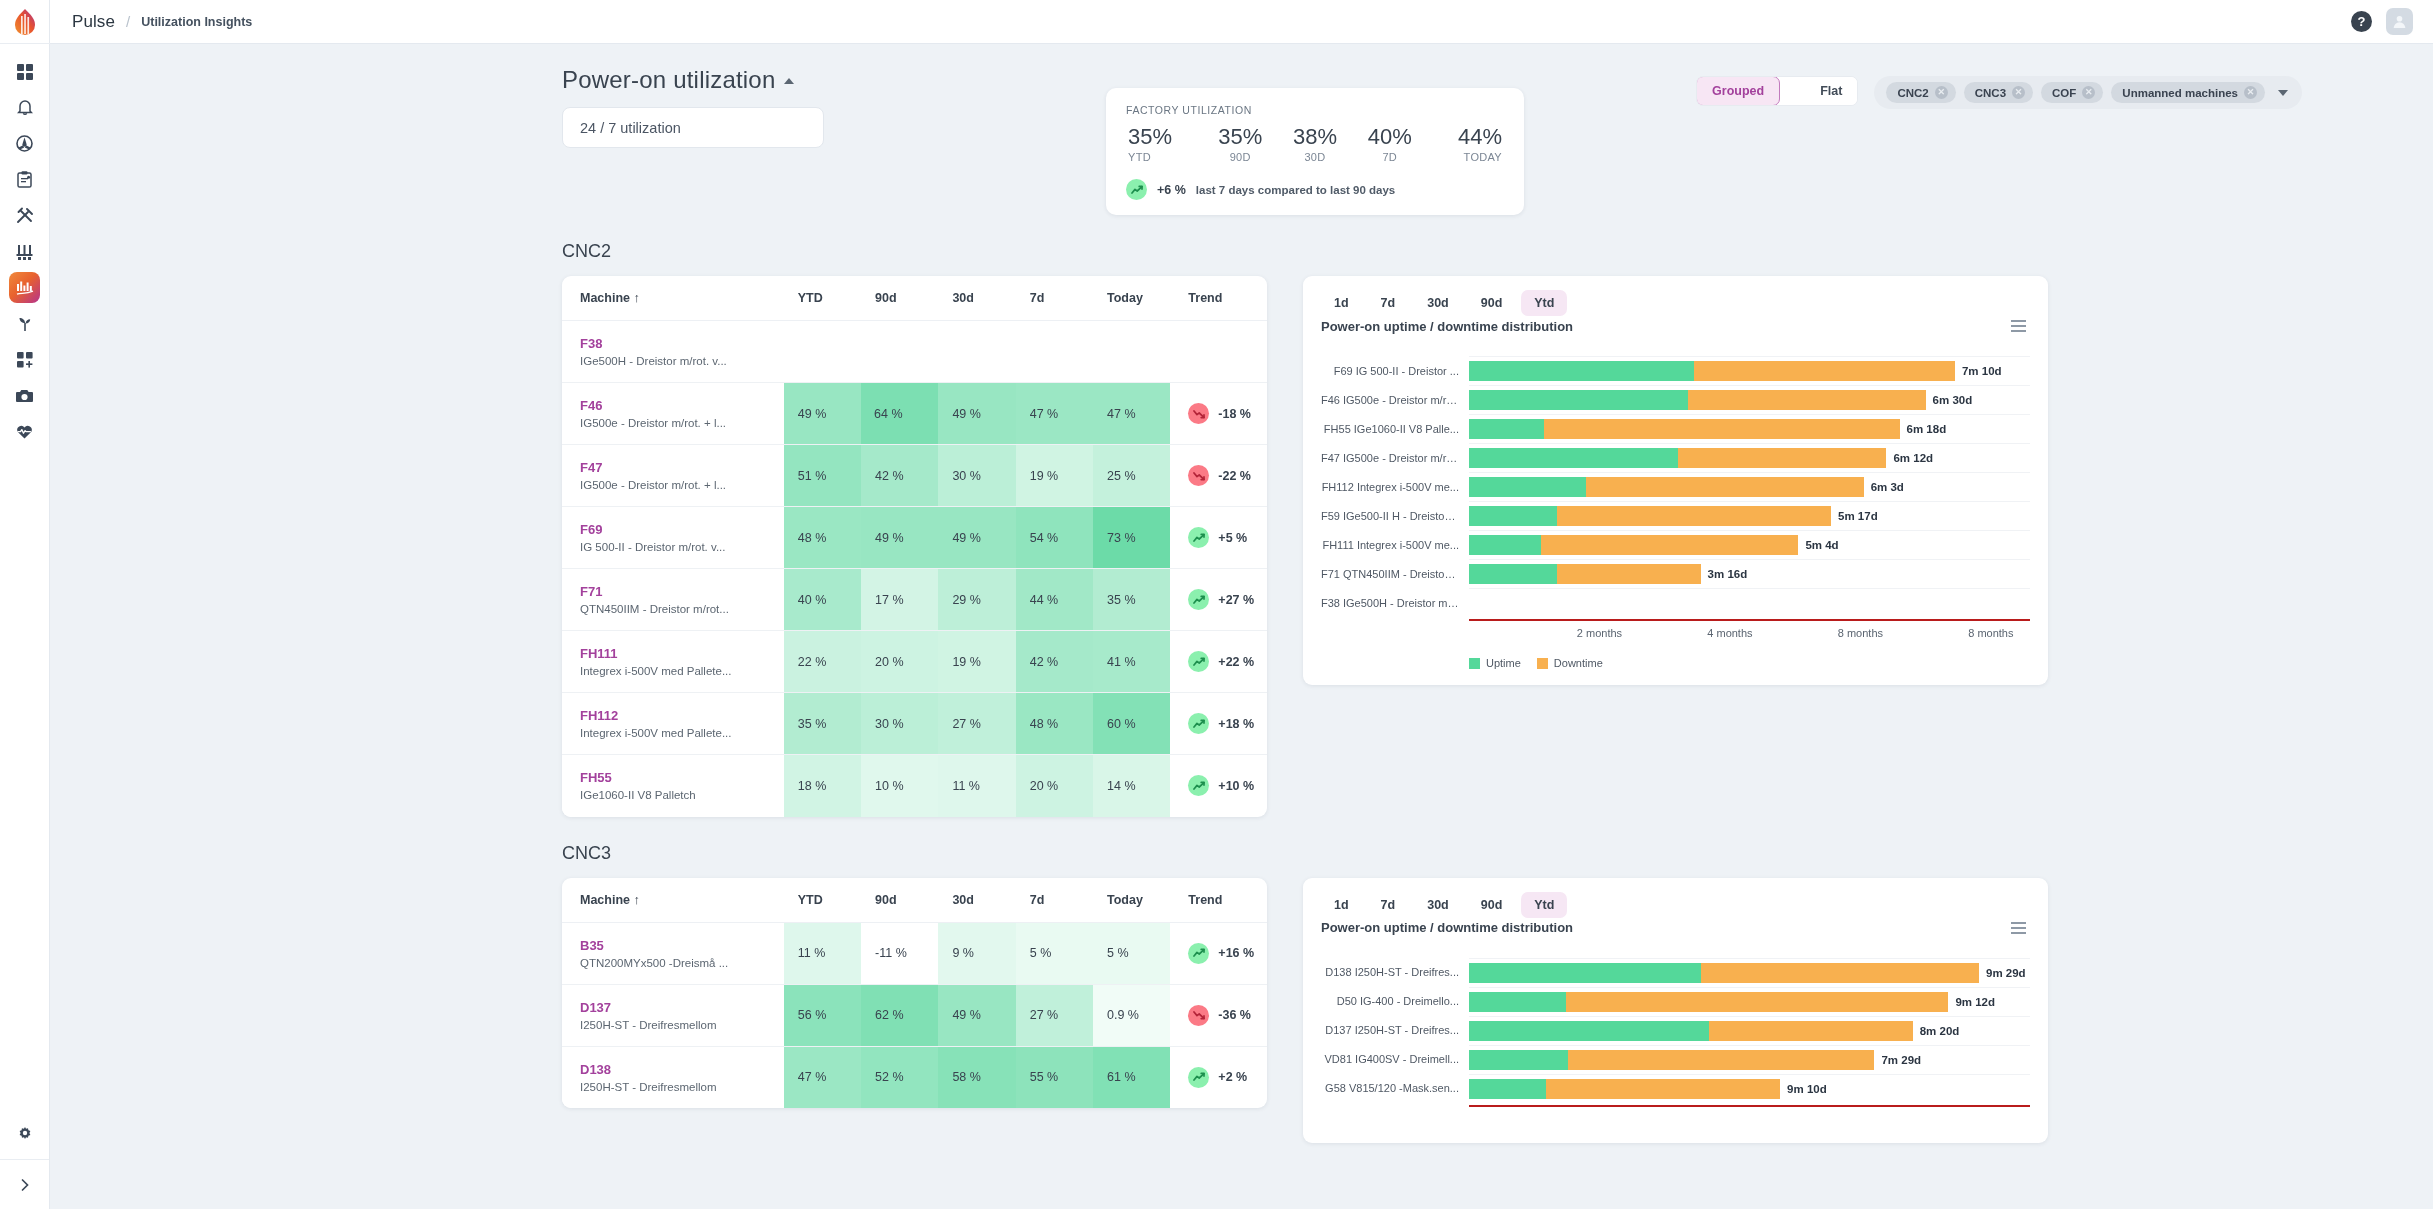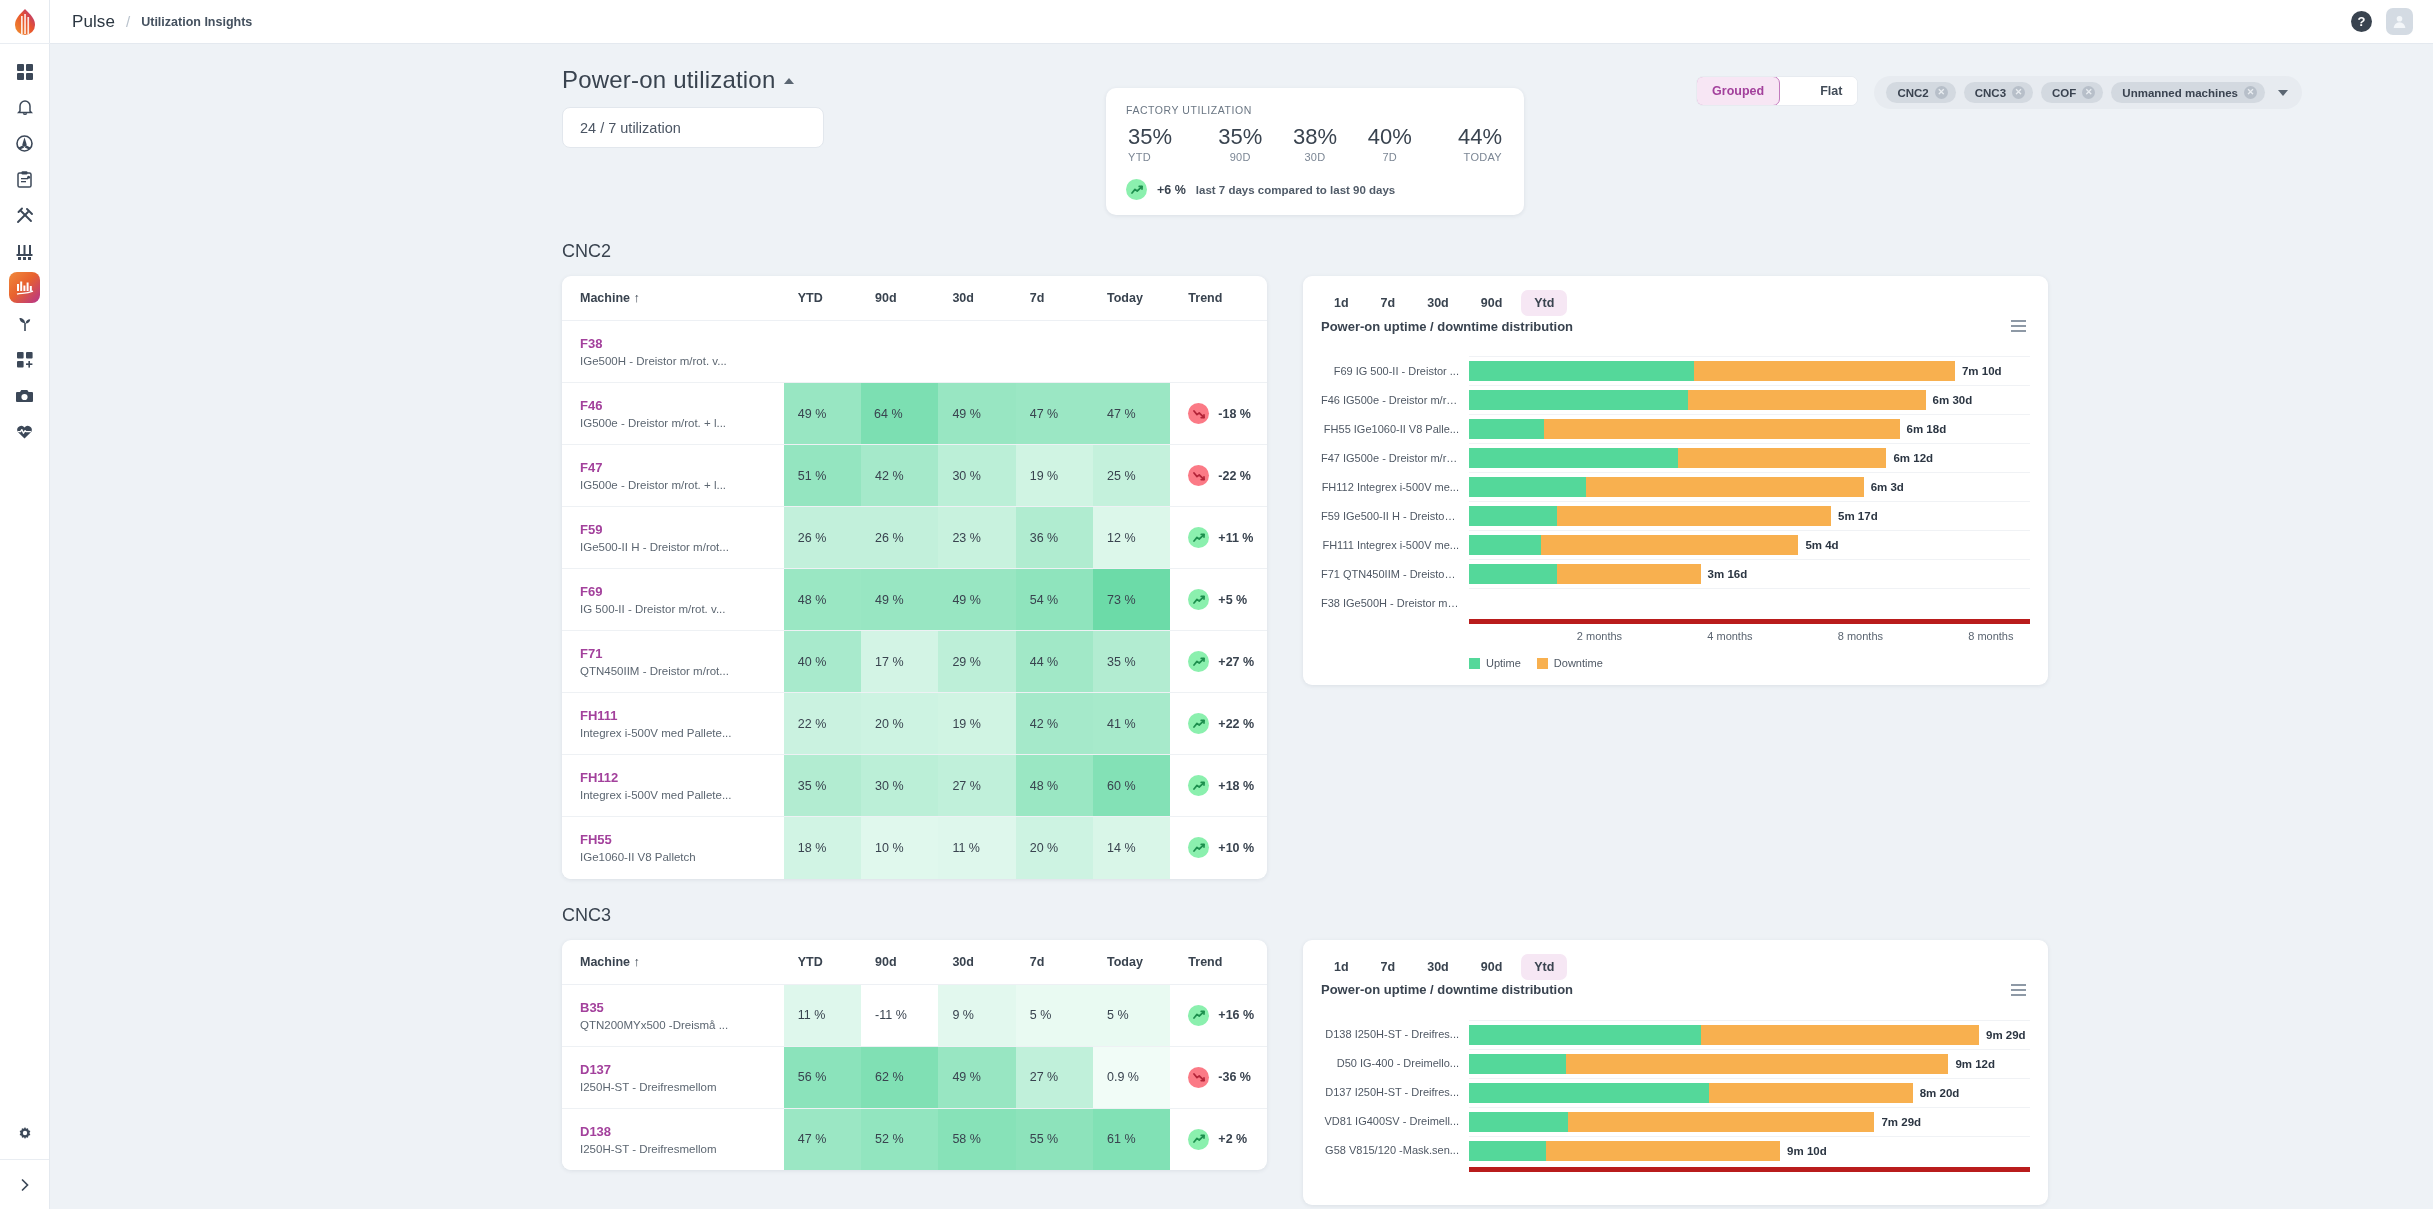--- a/index.html
+++ b/index.html
@@ -199,21 +199,21 @@
     font-size: 11px; color: #4f5864; white-space: nowrap; overflow: hidden; text-overflow: ellipsis;
   }
   .btrack { flex: 1; position: relative; height: 29px; border-top: 1px solid #f0f2f5; }
   .bwrap { position: absolute; left: 0; top: 4px; height: 20px; display: flex; align-items: center; }
   .bseg { height: 20px; }
   .bseg.up { background: #54d89a; }
   .bseg.down { background: #f8b04f; }
   .bval { font-size: 11.5px; font-weight: bold; color: #2b3542; margin-left: 7px; white-space: nowrap; }
   .axis { display: flex; margin-top: 2px; }
   .axis-pad { width: 148px; flex: 0 0 148px; }
-  .axis-line { flex: 1; border-top: 5px solid #b91c1c; position: relative; height: 22px; }
+  .axis-line { flex: 1; border-top: 2px solid #b91c1c; position: relative; height: 22px; }
   .tick { position: absolute; top: 6px; transform: translateX(-50%); font-size: 11px; color: #5a6470; white-space: nowrap; }
   .legend { display: flex; gap: 16px; margin-top: 16px; padding-left: 148px; }
   .lg { display: flex; align-items: center; gap: 6px; font-size: 11px; color: #4f5864; cursor: pointer; }
   .lg i { width: 11px; height: 11px; display: block; }
   .lg.up i { background: #54d89a; }
   .lg.down i { background: #f8b04f; }
 </style>
 </head>
 <body>
 
@@ -509,42 +509,20 @@
                                 <path d="M1 2 4 5.6 6.2 4 11 8.4"></path>
                                 <path d="M8.2 8.6H11V5.9"></path>
                               </svg>
                             </span>
                             <span class="trend-val">-22 %</span>
                           </div>
                         </td>
                       </tr>
                       <tr>
                         <td class="cell-machine">
-                          <div class="m-name">F59</div>
-                          <div class="m-desc">IGe500-II H - Dreistor m/rot...</div>
-                        </td>
-                        <td class="cell-num" style="background: rgba(77, 212, 150, 0.34);">26 %</td>
-                        <td class="cell-num" style="background: rgba(77, 212, 150, 0.34);">26 %</td>
-                        <td class="cell-num" style="background: rgba(77, 212, 150, 0.31);">23 %</td>
-                        <td class="cell-num" style="background: rgba(77, 212, 150, 0.443);">36 %</td>
-                        <td class="cell-num" style="background: rgba(77, 212, 150, 0.196);">12 %</td>
-                        <td class="cell-trend">
-                          <div class="trend-cell">
-                            <span class="trend-pill up">
-                              <svg width="12" height="10" viewBox="0 0 12 10" fill="none" stroke="#1d8f4e" stroke-width="1.7" stroke-linecap="round" stroke-linejoin="round">
-                                <path d="M1 8 4 4.4 6.2 6 11 1.6"></path>
-                                <path d="M8.2 1.4H11v2.7"></path>
-                              </svg>
-                            </span>
-                            <span class="trend-val">+11 %</span>
-                          </div>
-                        </td>
-                      </tr>
-                      <tr>
-                        <td class="cell-machine">
                           <div class="m-name">F69</div>
                           <div class="m-desc">IG 500-II - Dreistor m/rot. v...</div>
                         </td>
                         <td class="cell-num" style="background: rgba(77, 212, 150, 0.57);">48 %</td>
                         <td class="cell-num" style="background: rgba(77, 212, 150, 0.58);">49 %</td>
                         <td class="cell-num" style="background: rgba(77, 212, 150, 0.58);">49 %</td>
                         <td class="cell-num" style="background: rgba(77, 212, 150, 0.63);">54 %</td>
                         <td class="cell-num" style="background: rgba(77, 212, 150, 0.827);">73 %</td>
                         <td class="cell-trend">
                           <div class="trend-cell">

